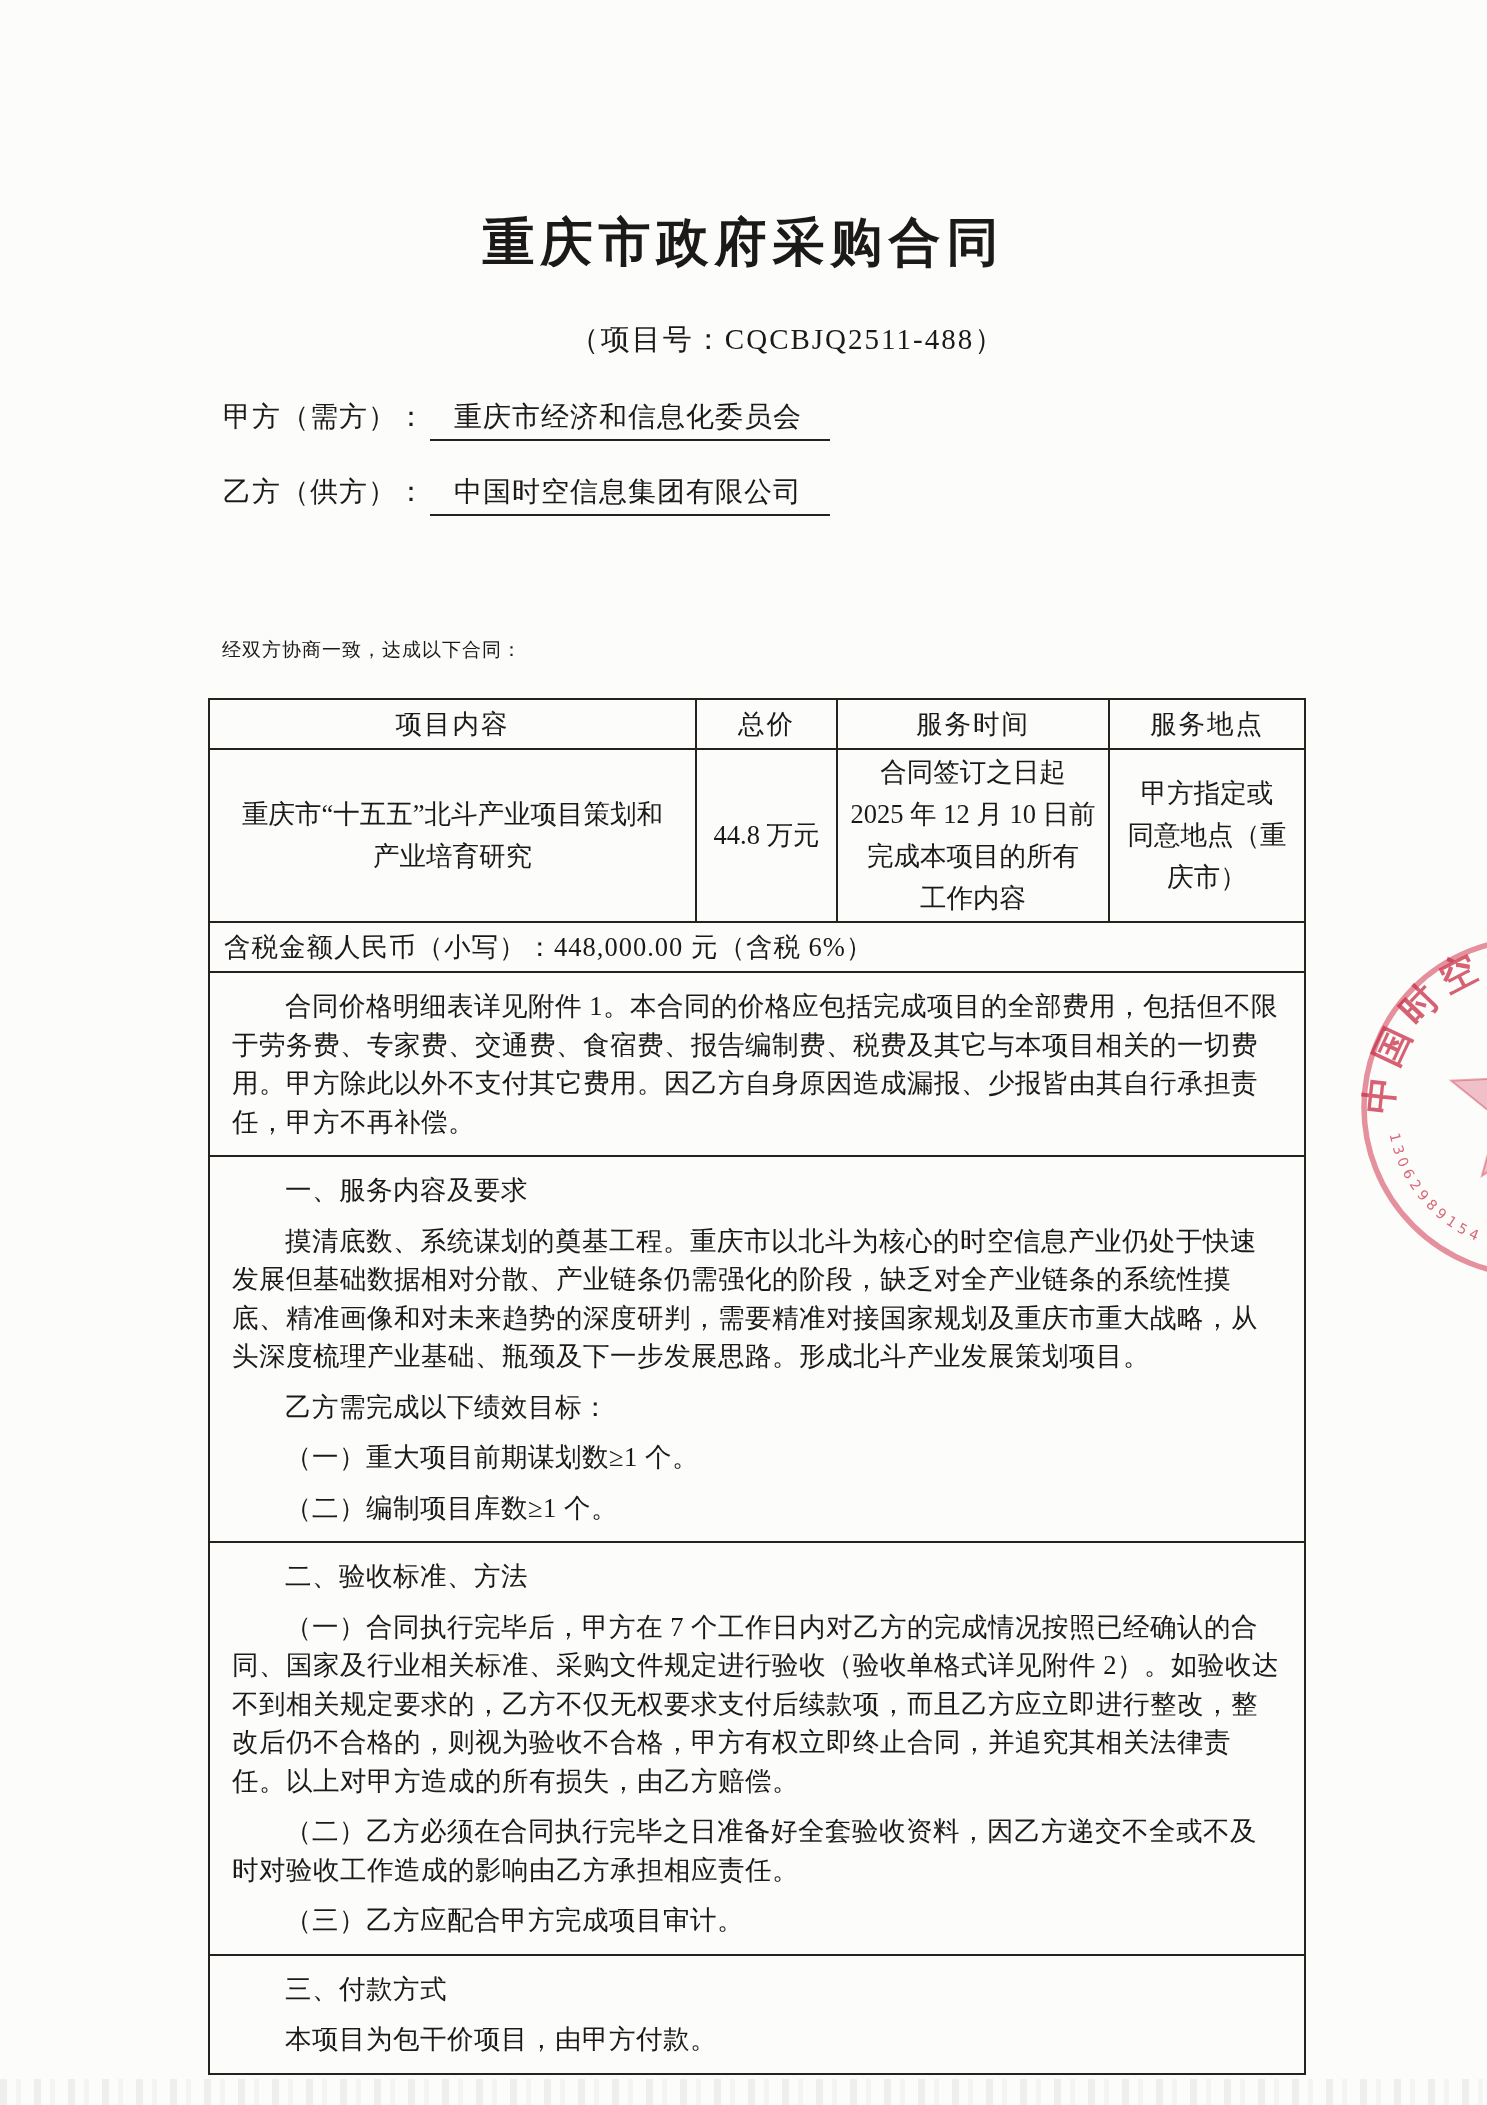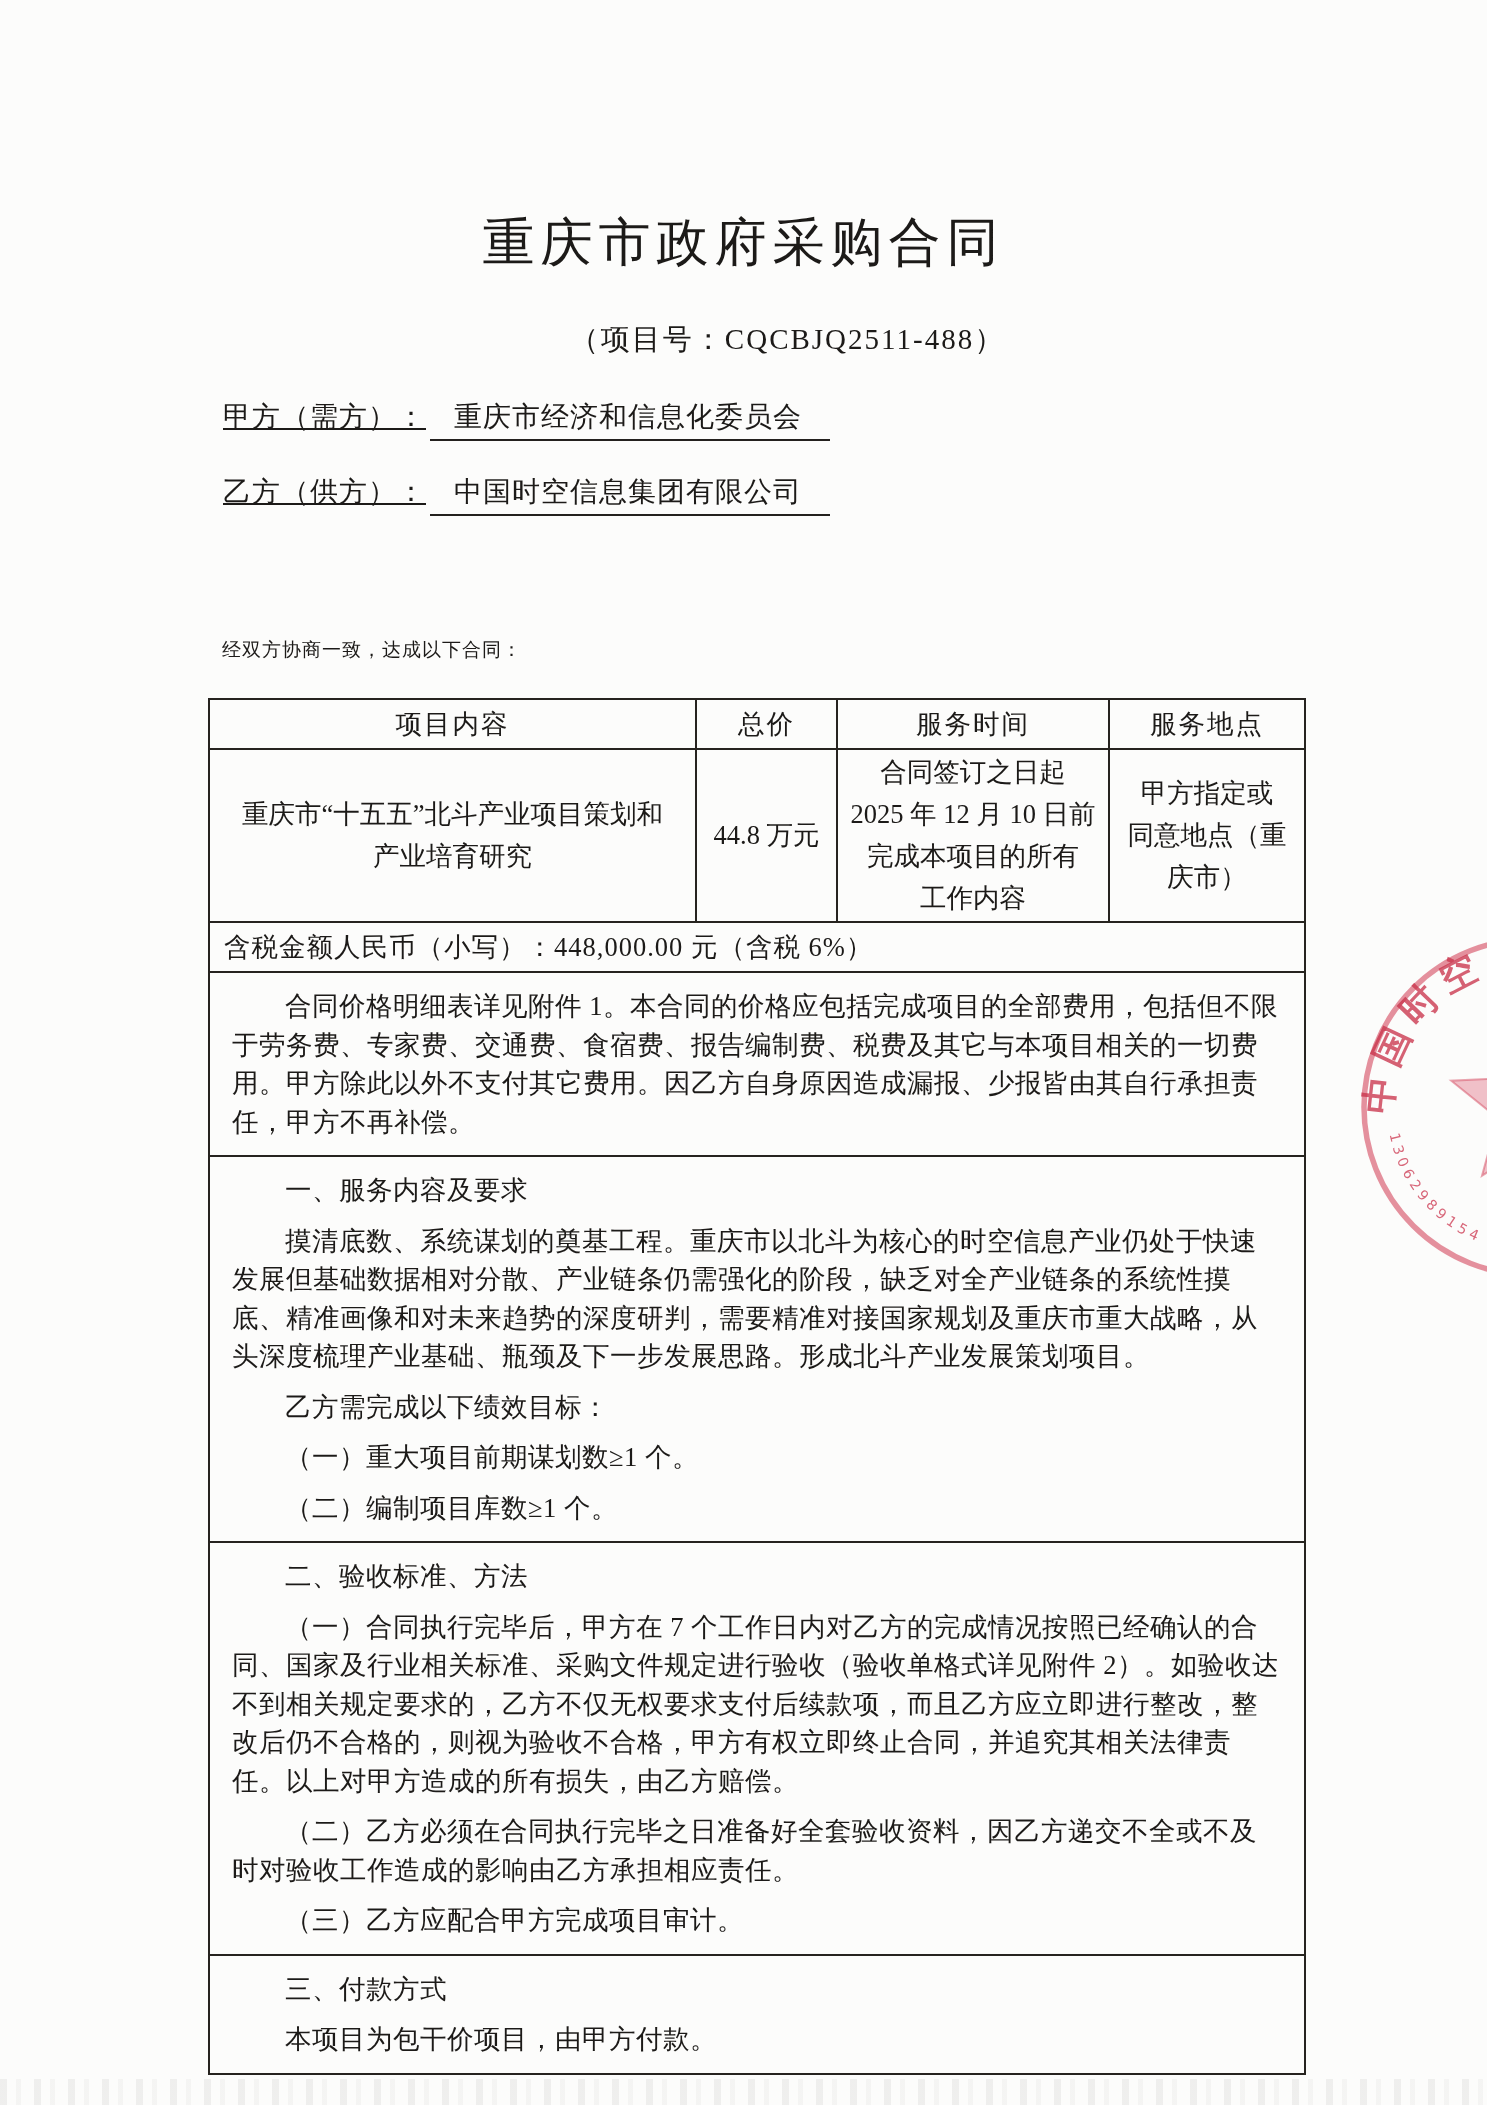--- a/index.html
+++ b/index.html
@@ -6,28 +6,28 @@
   .page{
     position:relative;
     width:1487px;height:2105px;
     background:#fcfcfb;
     overflow:hidden;
     font-family:"Liberation Serif","DejaVu Serif",serif;
     color:#1c1a18;
   }
   .doc-title{
     position:absolute;top:208px;left:0;width:100%;
-    text-align:center;font-size:52px;font-weight:400;letter-spacing:6px;
+    text-align:center;font-size:52px;font-weight:700;letter-spacing:6px;
   }
   .project-no{
     position:absolute;top:320px;left:0;width:100%;
     text-align:center;font-size:29px;letter-spacing:2px;margin-left:44px;
   }
   .party-line{
-    position:absolute;left:223px;font-size:28px;letter-spacing:1px;white-space:nowrap;text-decoration:underline;
+    position:absolute;left:223px;font-size:28px;letter-spacing:1px;white-space:nowrap;
   }
   .party-a{top:398px;}
   .party-b{top:473px;}
   .party-line .uline{
     display:inline-block;
     border-bottom:2px solid #24211e;
     padding:0 28px 3px 24px;
     margin-left:4px;
   }
   .agree-line{

